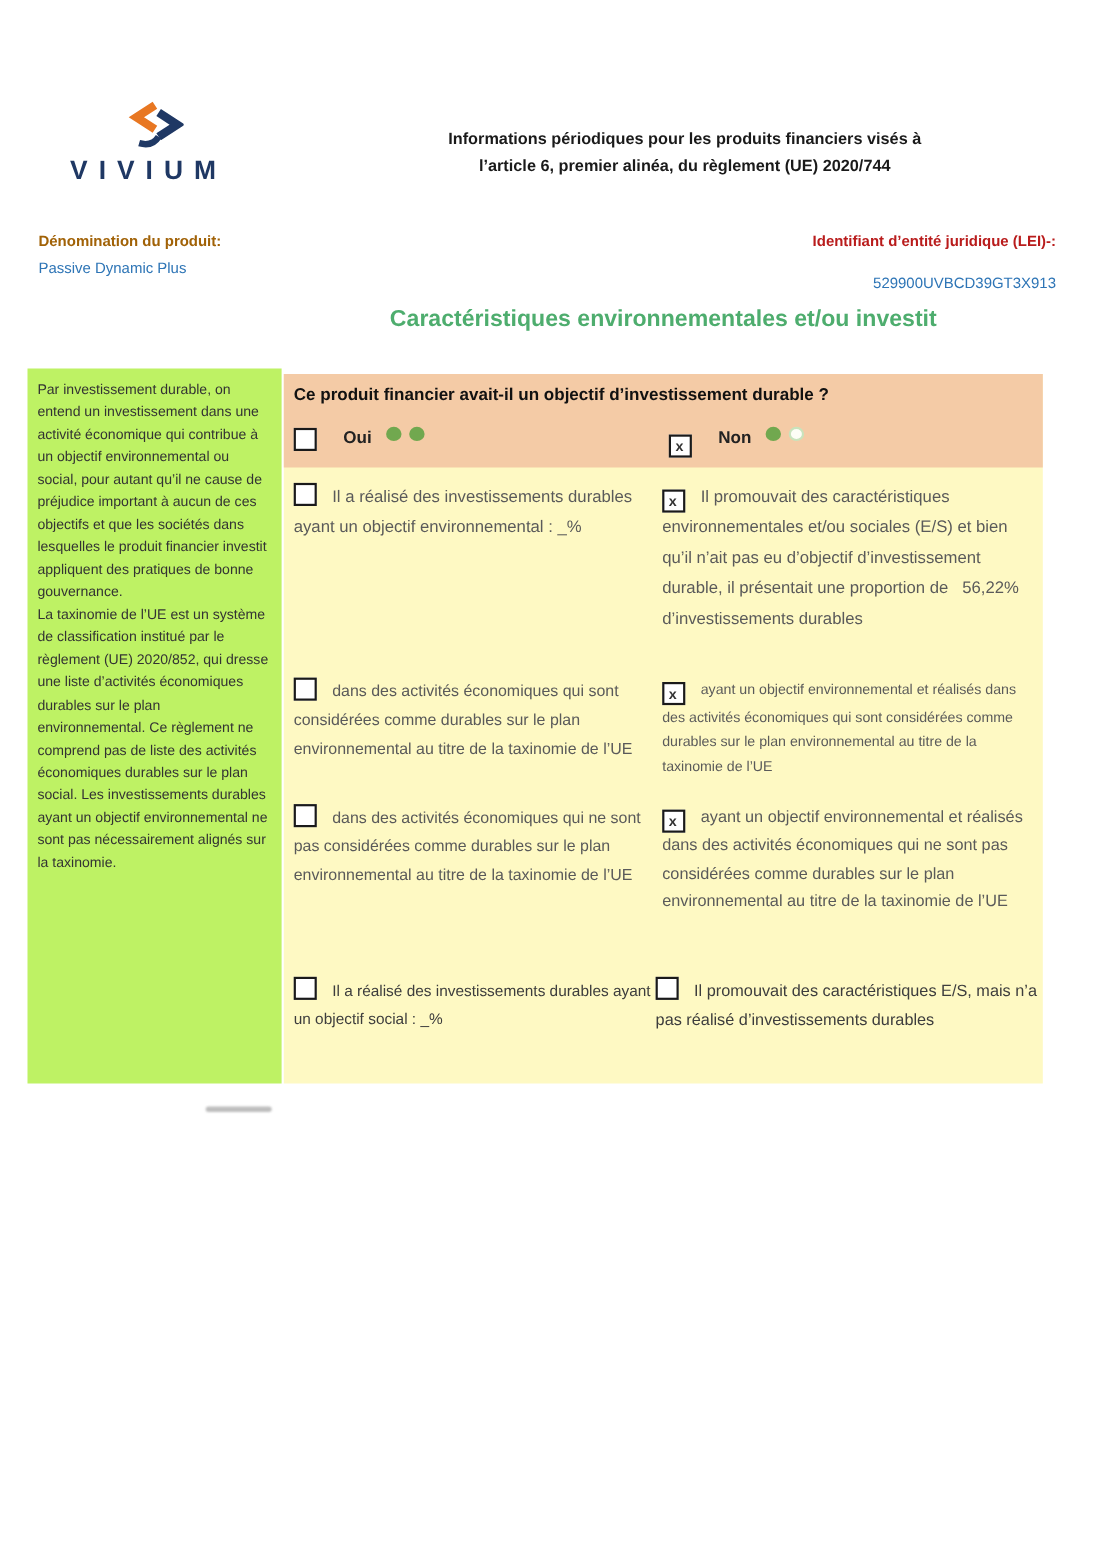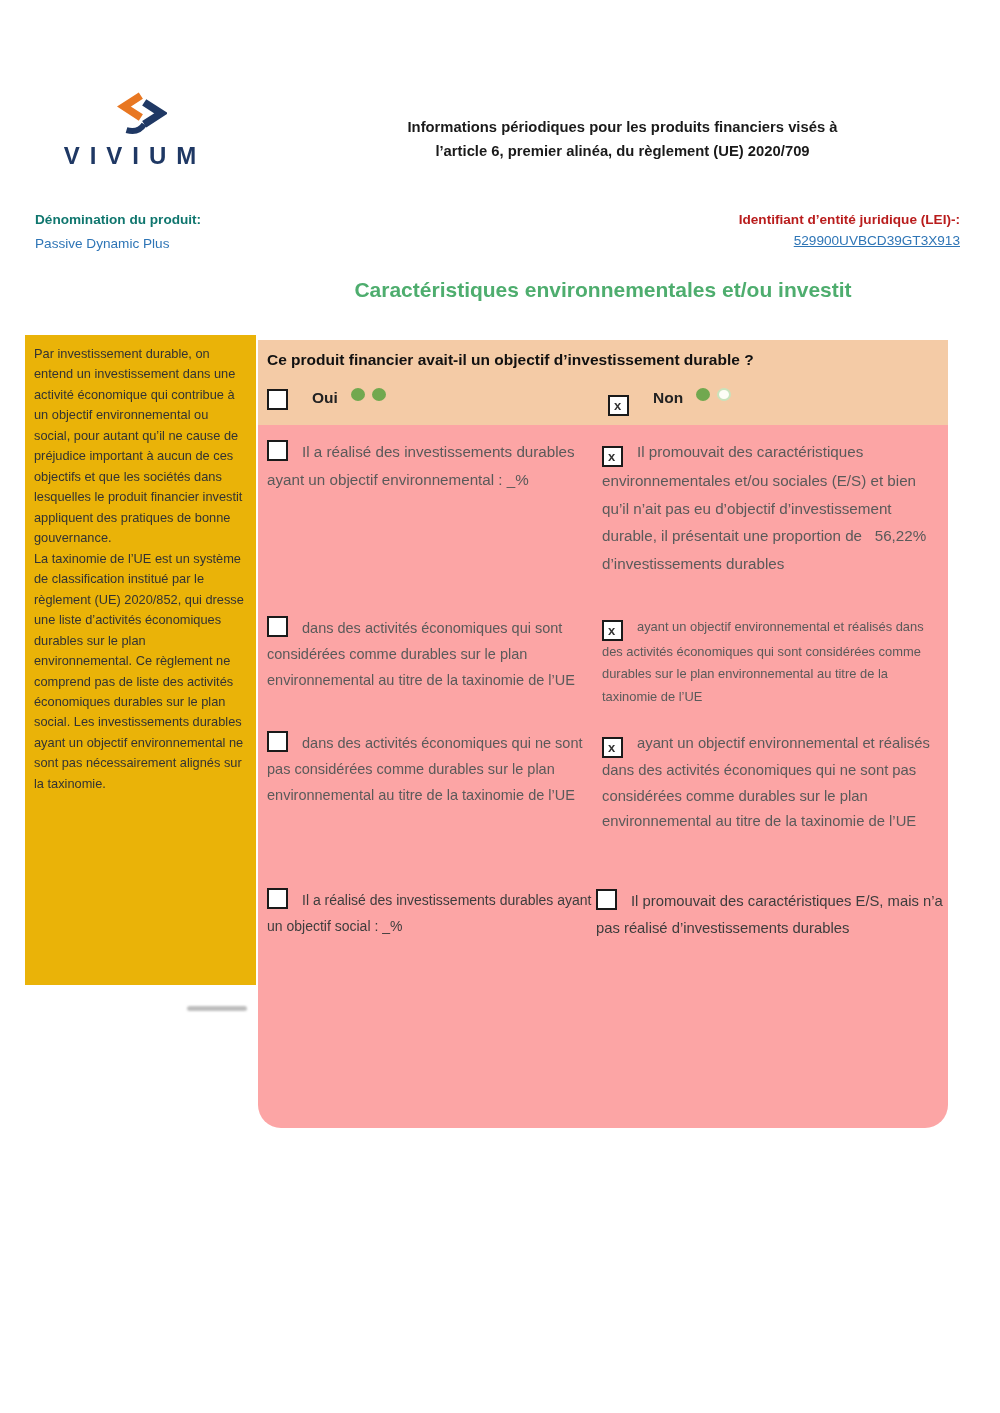--- a/index.html
+++ b/index.html
@@ -11,38 +11,38 @@
   .logo { position:absolute; left:35px; top:90px; width:190px; text-align:center; }
   .logo-icon { display:block; margin:0 auto 2px 78px; }
   .logo-word { font-size:24px; font-weight:700; color:#1F3864; letter-spacing:10px; text-indent:10px; }
 
   
   .reg-header { position:absolute; left:300px; top:116px; width:645px; text-align:center;
                 font-size:14.8px; font-weight:700; color:#1a1a1a; line-height:1.6; }
 
   
   .product { position:absolute; left:35px; top:212px; font-size:13.6px; }
-  .product .lbl { font-weight:700; color:#0f766e; }
+  .product .lbl { font-weight:700; color:#a16207; }
   .product .val { color:#2E75B6; margin-top:9px; }
   .lei { position:absolute; right:40px; top:212px; text-align:right; font-size:13.6px; }
   .lei .lbl { font-weight:700; color:#b91c1c; }
-  .lei .val { color:#2E75B6; margin-top:6px;text-decoration:underline; }
+  .lei .val { color:#2E75B6; margin-top:23px; }
 
   
   .main-title { position:absolute; left:258px; top:278px; width:690px; text-align:center;
                 font-size:21px; font-weight:700; color:#4EAD6E; }
 
   
   .sidebar { position:absolute; left:25px; top:335px; width:231px; height:650px;
-             background:#eab308; padding:9px 10px 10px 9px;
+             background:#bef264; padding:9px 10px 10px 9px;
              font-size:12.8px; color:#333333; line-height:1.6; }
   .sidebar p { margin:0; }
 
   
-  .qbox { position:absolute; left:258px; top:340px; width:690px; height:788px; background:#fca5a5;border-radius:23px; }
+  .qbox { position:absolute; left:258px; top:340px; width:690px; height:645px; background:#fef9c3; }
   .qband { position:absolute; left:0; top:0; width:690px; height:85px; background:#F4CBA6; }
   .question { position:absolute; left:9px; top:11px; width:675px;
               font-size:15.5px; font-weight:700; color:#111111; }
   .optrow-oui { position:absolute; left:9px; top:48px;text-align:center; }
   .optrow-non { position:absolute; left:350px; top:48px; }
   .opt-label { font-weight:700; color:#222222; font-size:15.5px; margin:0 6px 0 10px; vertical-align:3px; }
   .dot { display:inline-block; width:14px; height:13px; border-radius:50%;
          background:#71A84F; margin-left:7px; vertical-align:5px; }
   .dot.hollow { background:#FDFDF6; border:2px solid #C9E3BC; }
 
@@ -77,21 +77,21 @@
     <svg class="logo-icon" width="54" height="50" viewBox="0 0 64 56">
       <path d="M33 5 L13 18 L33 31" fill="none" stroke="#E87722" stroke-width="9"></path>
       <path d="M37 13 L57 26 L37 39" fill="none" stroke="#1F3864" stroke-width="9"></path>
       <path d="M37 39 Q30 50 16 46" fill="none" stroke="#1F3864" stroke-width="7"></path>
     </svg>
     <div class="logo-word">VIVIUM</div>
   </div>
 
   <div class="reg-header">
     <div>Informations périodiques pour les produits financiers visés à</div>
-    <div>l’article 6, premier alinéa, du règlement (UE) 2020/709</div>
+    <div>l’article 6, premier alinéa, du règlement (UE) 2020/744</div>
   </div>
 
   <div class="product">
     <div class="lbl">Dénomination du produit:</div>
     <div class="val">Passive Dynamic Plus</div>
   </div>
 
   <div class="lei">
     <div class="lbl">Identifiant d’entité juridique (LEI)-:</div>
     <div class="val">529900UVBCD39GT3X913</div>

